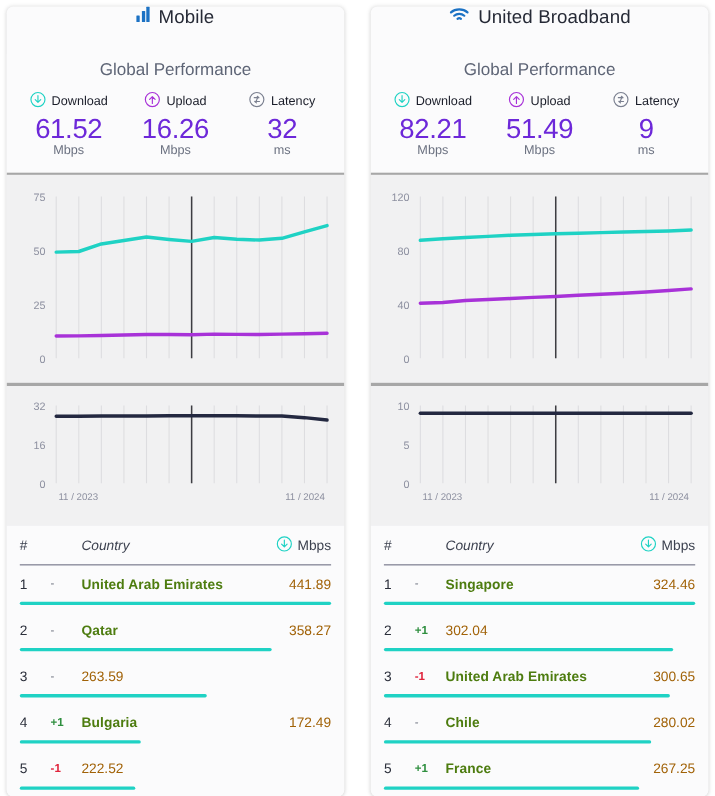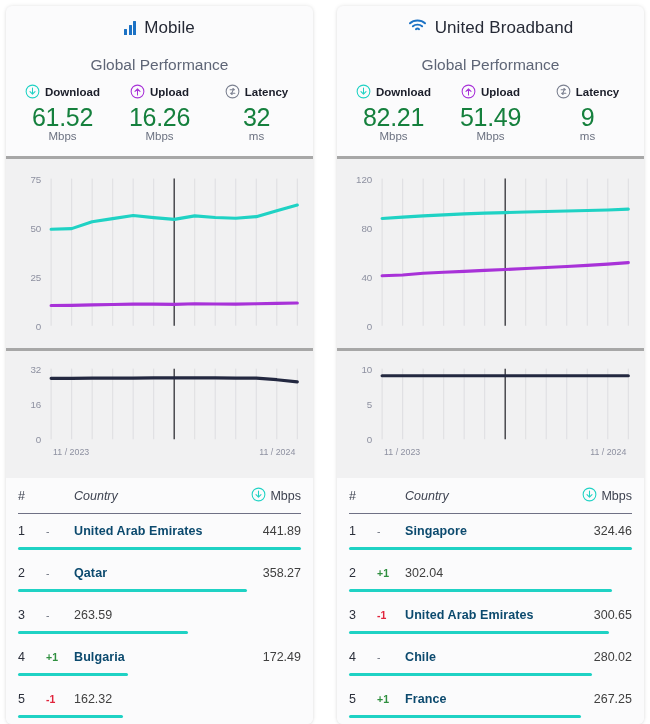--- a/index.html
+++ b/index.html
@@ -25,21 +25,20 @@
     box-shadow: 0 0 4px rgba(0,0,0,0.10), 0 1px 3px rgba(0,0,0,0.06);
     overflow: hidden;
     display: flex;
     flex-direction: column;
   }
 
   
   .panel-title {
     height: 46px;
     display: flex;
-    align-items: center;
     justify-content: center;
     gap: 8px;
     font-size: 17px;
     color: #262a36;
     letter-spacing: .1px;
   }
   .panel-title .ttxt { font-weight: 400; }
   .bars-icon { display: flex; align-items: flex-end; gap: 1.5px; height: 14px; }
   .bars-icon i { display: block; width: 3px; background: #1c72c4; border-radius: .5px; }
   .bars-icon i:nth-child(1){ height:6px; }
@@ -62,27 +61,27 @@
     display: flex;
     justify-content: space-around;
     align-items: flex-start;
     padding: 0 8px;
   }
   .metric { text-align: center; width: 33%; }
   .metric-lbl {
     display: flex; align-items: center; justify-content: center;
     gap: 5px;
     font-size: 11.5px;
-    font-weight: bold;
+    font-weight: normal;
     color: #1a1d29;
     margin-bottom: 2px;
   }
   .metric-val {
     font-size: 25px;
-    color: #15803d;
+    color: #6d28d9;
     font-weight: 300;
     line-height: 1.15;
     letter-spacing: -.3px;
   }
   .metric-unit { font-size: 11.5px; color: #6b7180; margin-top: -1px; }
 
   .cIcon { width: 15px; height: 15px; flex: 0 0 15px; }
 
   
   .chart-sep { height: 3px; background: #8b8b8b; opacity:.75; }
@@ -112,25 +111,25 @@
     height: 33px;
     font-size: 12.5px;
   }
   .r-rank { width: 28px; color: #2b2f3b; }
   .r-delta { width: 28px; font-size: 10.5px; font-weight: bold; }
   .r-delta.up { color: #2f8f3f; }
   .r-delta.down { color: #e0243c; }
   .r-delta.flat { color: #6a6f7d; font-weight: 400; }
   .r-country {
     flex: 1 1 auto;
-    color: #0c4a6e;
+    color: #4d7c0f;
     font-weight: bold;
     letter-spacing: .1px;
   }
-  .r-val { color: #404040; text-align: left; }
+  .r-val { color: #a16207; text-align: left; }
   .barwrap { height: 9px; position: relative; }
   .bar { height: 2.5px; background: #1fd2c4; border-radius: 2px; }
 </style>
 </head>
 <body>
 
 <div class="stage">
 
 <div class="panel">
       <div class="panel-title">
@@ -273,21 +272,21 @@
           <div class="r-delta up">+1</div>
           <a class="r-country">Bulgaria</a>
           <div class="r-val">172.49</div>
         </div>
         <div class="barwrap">
           <div class="bar" style="width: 39%;"></div>
         </div>
         <div class="row">
           <div class="r-rank">5</div>
           <div class="r-delta down">-1</div>
-          <div class="r-val">162.32</div>
+          <div class="r-val">222.52</div>
         </div>
         <div class="barwrap">
           <div class="bar" style="width: 37%;"></div>
         </div>
       </div>
     </div>
     <div class="panel">
       <div class="panel-title">
         <span><svg viewBox="0 0 24 18" width="19" height="15">
             <path d="M2.5 6.2 C7.5 1.6 16.5 1.6 21.5 6.2" fill="none" stroke="#1c72c4" stroke-width="2.5" stroke-linecap="round"></path>

